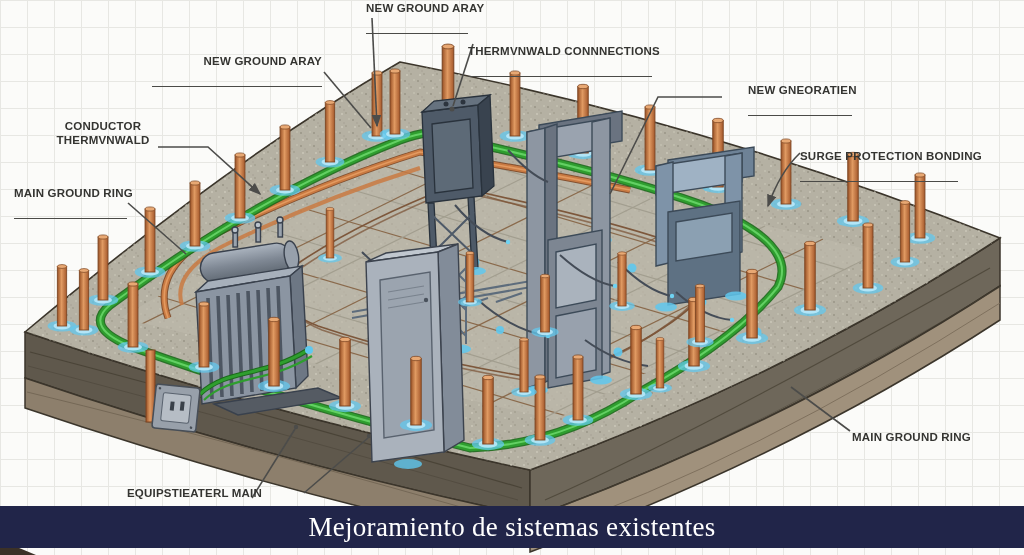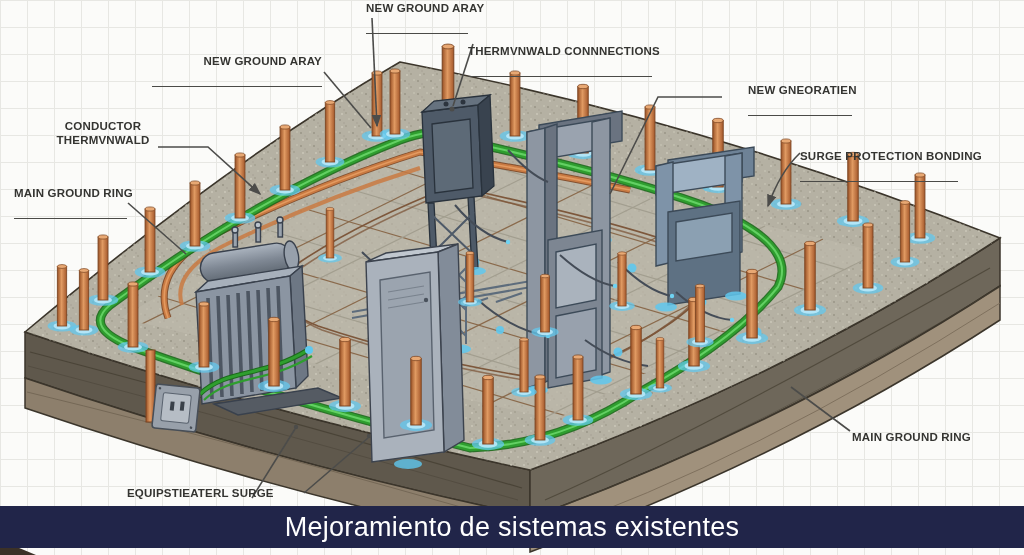--- a/index.html
+++ b/index.html
@@ -14,21 +14,21 @@
   .diagram-svg{position:absolute;left:0;top:0;z-index:1;}
   .lbl{
     position:absolute;z-index:6;
     font-size:11.5px;font-weight:700;line-height:1.2;
     color:#343431;letter-spacing:.2px;white-space:nowrap;
   }
   .lbl.ul{border-bottom:1.9px solid #4a4a47;padding-bottom:17px;text-align:right;}
   .lbl.two{white-space:normal;text-align:center;line-height:1.25;}
   .banner{
     position:absolute;left:0;top:506px;width:1024px;height:42px;z-index:5;
-    background:#212549;display:flex;align-items:center;justify-content:center;
+    background:#212549;display:flex;align-items:center;justify-content:center;font-family:Liberation Serif, serif;
   }
   .banner span{color:#ffffff;font-size:27px;font-weight:400;letter-spacing:.3px;}
 </style>
 </head>
 <body>
 
 <div class="stage">
 
 <svg class="diagram-svg" width="1024" height="555" viewBox="0 0 1024 555">
   <defs>
@@ -339,19 +339,19 @@
 </div>
 
 <div class="lbl ul" style="left:14px;top:187px;width:113px;">MAIN GROUND RING</div>
 
 <div class="lbl ul" style="left:748px;top:84px;width:104px;">NEW GNEORATIEN</div>
 
 <div class="lbl ul" style="left:800px;top:134px;width:158px;margin-top:16px;">SURGE PROTECTION BONDING</div>
 
 <div class="lbl" style="left:852px;top:431px;">MAIN GROUND RING</div>
 
-<div class="lbl" style="left:127px;top:487px;">EQUIPSTIEATERL SURGE</div>
+<div class="lbl" style="left:127px;top:487px;">EQUIPSTIEATERL MAIN</div>
 
 <div class="banner">
   <span>Mejoramiento de sistemas existentes</span>
 </div>
 
 </div>
 
 </body></html>

